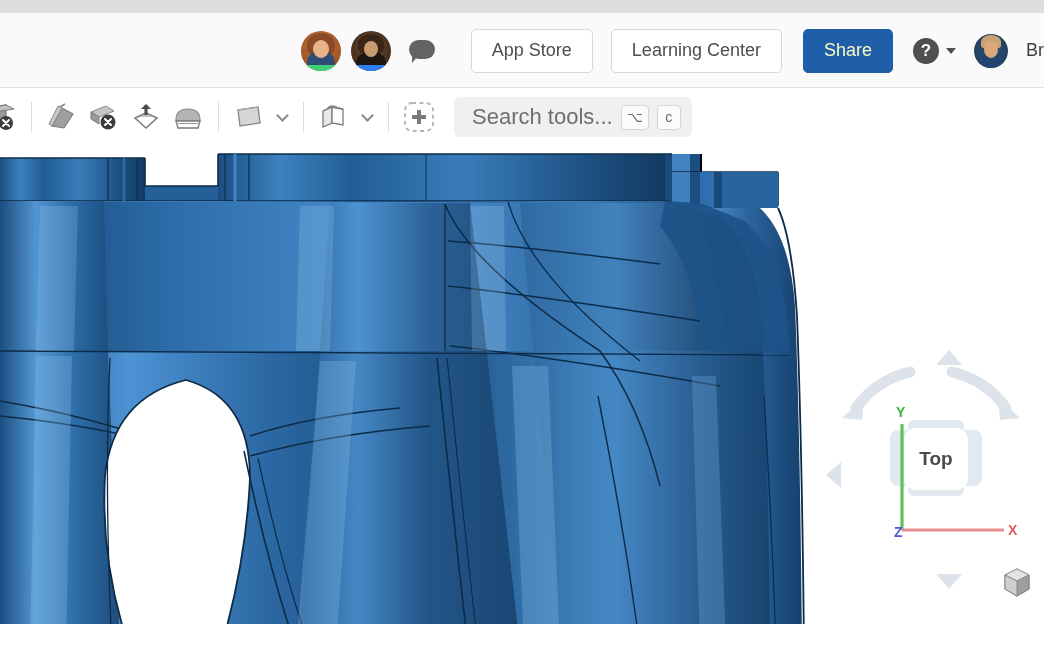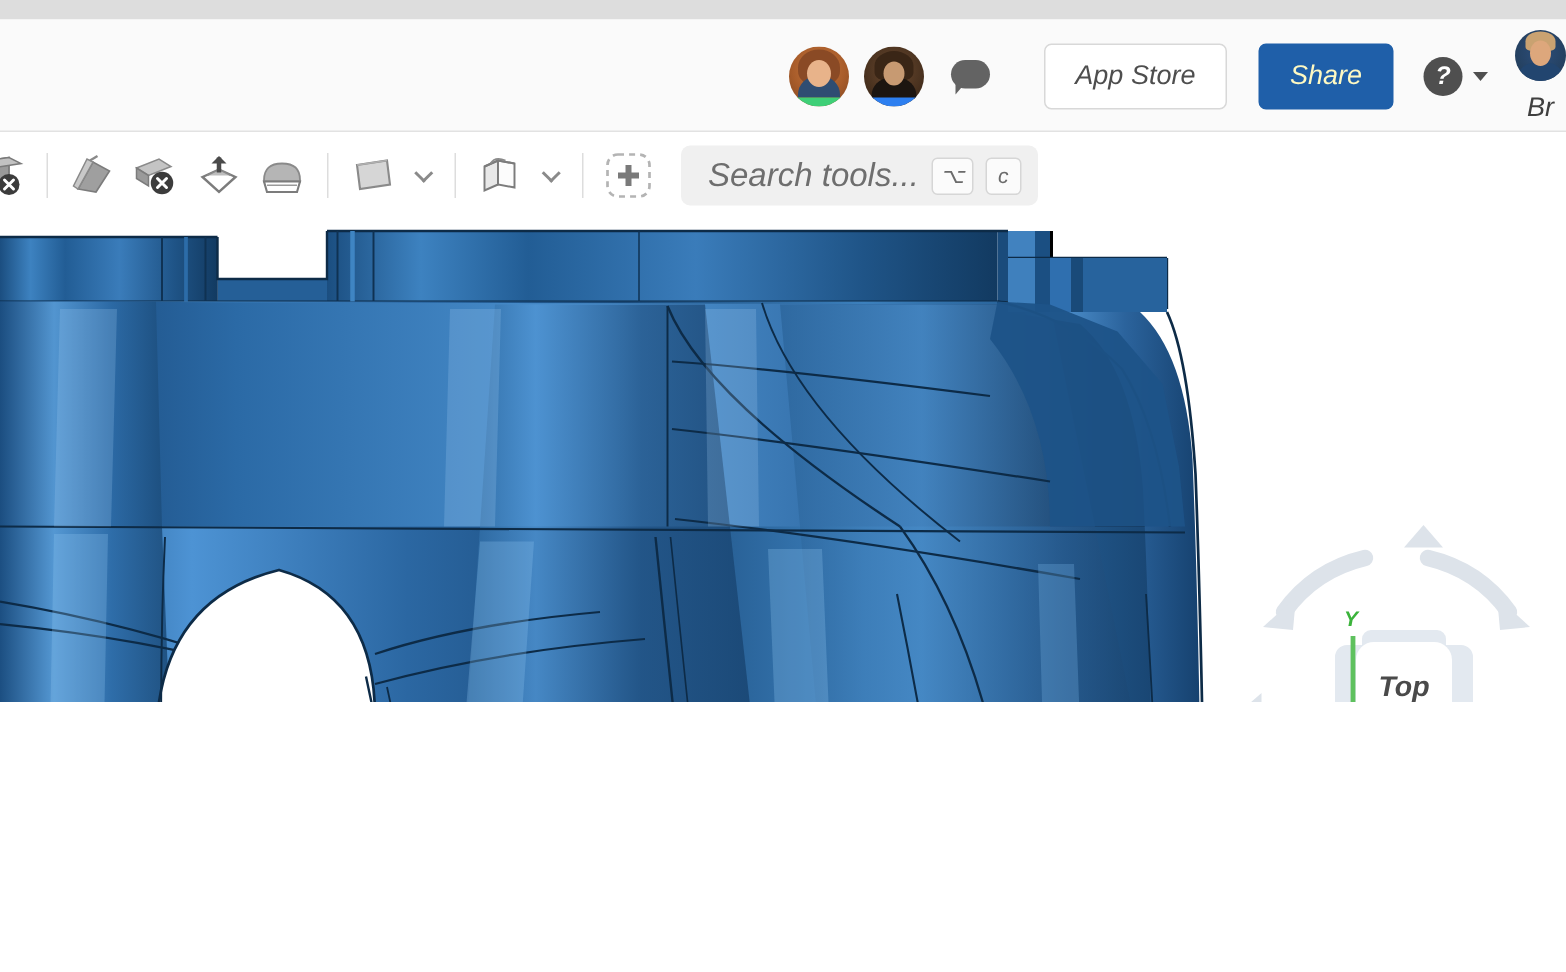--- a/index.html
+++ b/index.html
@@ -2,21 +2,21 @@
 <html><head>
 <meta charset="utf-8">
 <style>
   * { box-sizing: border-box; margin: 0; padding: 0; }
   html, body {
     width: 1044px; height: 648px;
     overflow: hidden;
     font-family: "Liberation Sans", sans-serif;
     background: #ffffff;
   }
-  #app { position: relative; width: 1044px; height: 468px; overflow: hidden; background:#fff;font-style:italic; }
+  #app { position: relative; width: 1044px; height: 624px; overflow: hidden; background:#fff; }
 
   
   .top-strip {
     position: absolute; left: 0; top: 0; width: 1044px; height: 13px;
     background: #dddddd;
   }
 
   
   .header {
     position: absolute; left: 0; top: 13px; width: 1044px; height: 75px;
@@ -88,21 +88,21 @@
     background: #4f4f4f; color:#fff;
     display:flex; align-items:center; justify-content:center;
     font-size: 17px; font-weight: bold; line-height: 1;
     cursor:pointer;
   }
   .caret-down {
     width:0;height:0;border-left:5px solid transparent;border-right:5px solid transparent;
     border-top:6px solid #4f4f4f;
   }
   
-  .account { display:flex; align-items:center; gap:7px;flex-direction:column; }
+  .account { display:flex; align-items:center; gap:18px; }
   .account .avatar { width: 34px; height: 34px; }
   .av3 .face { background: radial-gradient(circle at 50% 45%, #2c4e7c 0%, #24405f 70%, #16273a 100%); }
   .av3 .hair { position:absolute; left:7px; top:1px; width:20px; height:13px; border-radius:50% 50% 20% 20%; background:#c9a271; }
   .av3 .skin { position:absolute; left:10px; top:7px; width:14px; height:17px; border-radius:50%; background:#dda77c; }
   .av3 .body { position:absolute; left:2px; bottom:0px; width:30px; height:12px; border-radius:10px 10px 0 0; background:#22456f; }
   .account-name { font-size: 18px; color:#3f3f3f; white-space:nowrap; }
 
   
   .toolbar {
     position: absolute; left: 0; top: 88px; width: 1044px; height: 58px;
@@ -209,20 +209,21 @@
           <div class="bar" id="collab2bar" style="background: rgb(45, 127, 240);"></div>
         </div>
       </div>
 
       <div class="chat-bubble" style="margin-left:6px;">
         <div class="b"></div>
         <div class="t"></div>
       </div>
 
       <div class="hbtn" style="margin-left:24px;">App Store</div>
+      <div class="hbtn" style="margin-left:6px;">Learning Center</div>
       <div class="hbtn primary" style="margin-left: 9px; background: rgb(31, 95, 169); border-color: rgb(31, 95, 169);">Share</div>
 
       <div class="help-wrap" style="margin-left:8px;">
         <div class="help-icon">?</div>
         <div class="caret-down"></div>
       </div>
 
       <div class="account" style="margin-left:6px; padding-right:0;">
         <div class="avatar av3">
           <div class="face">

